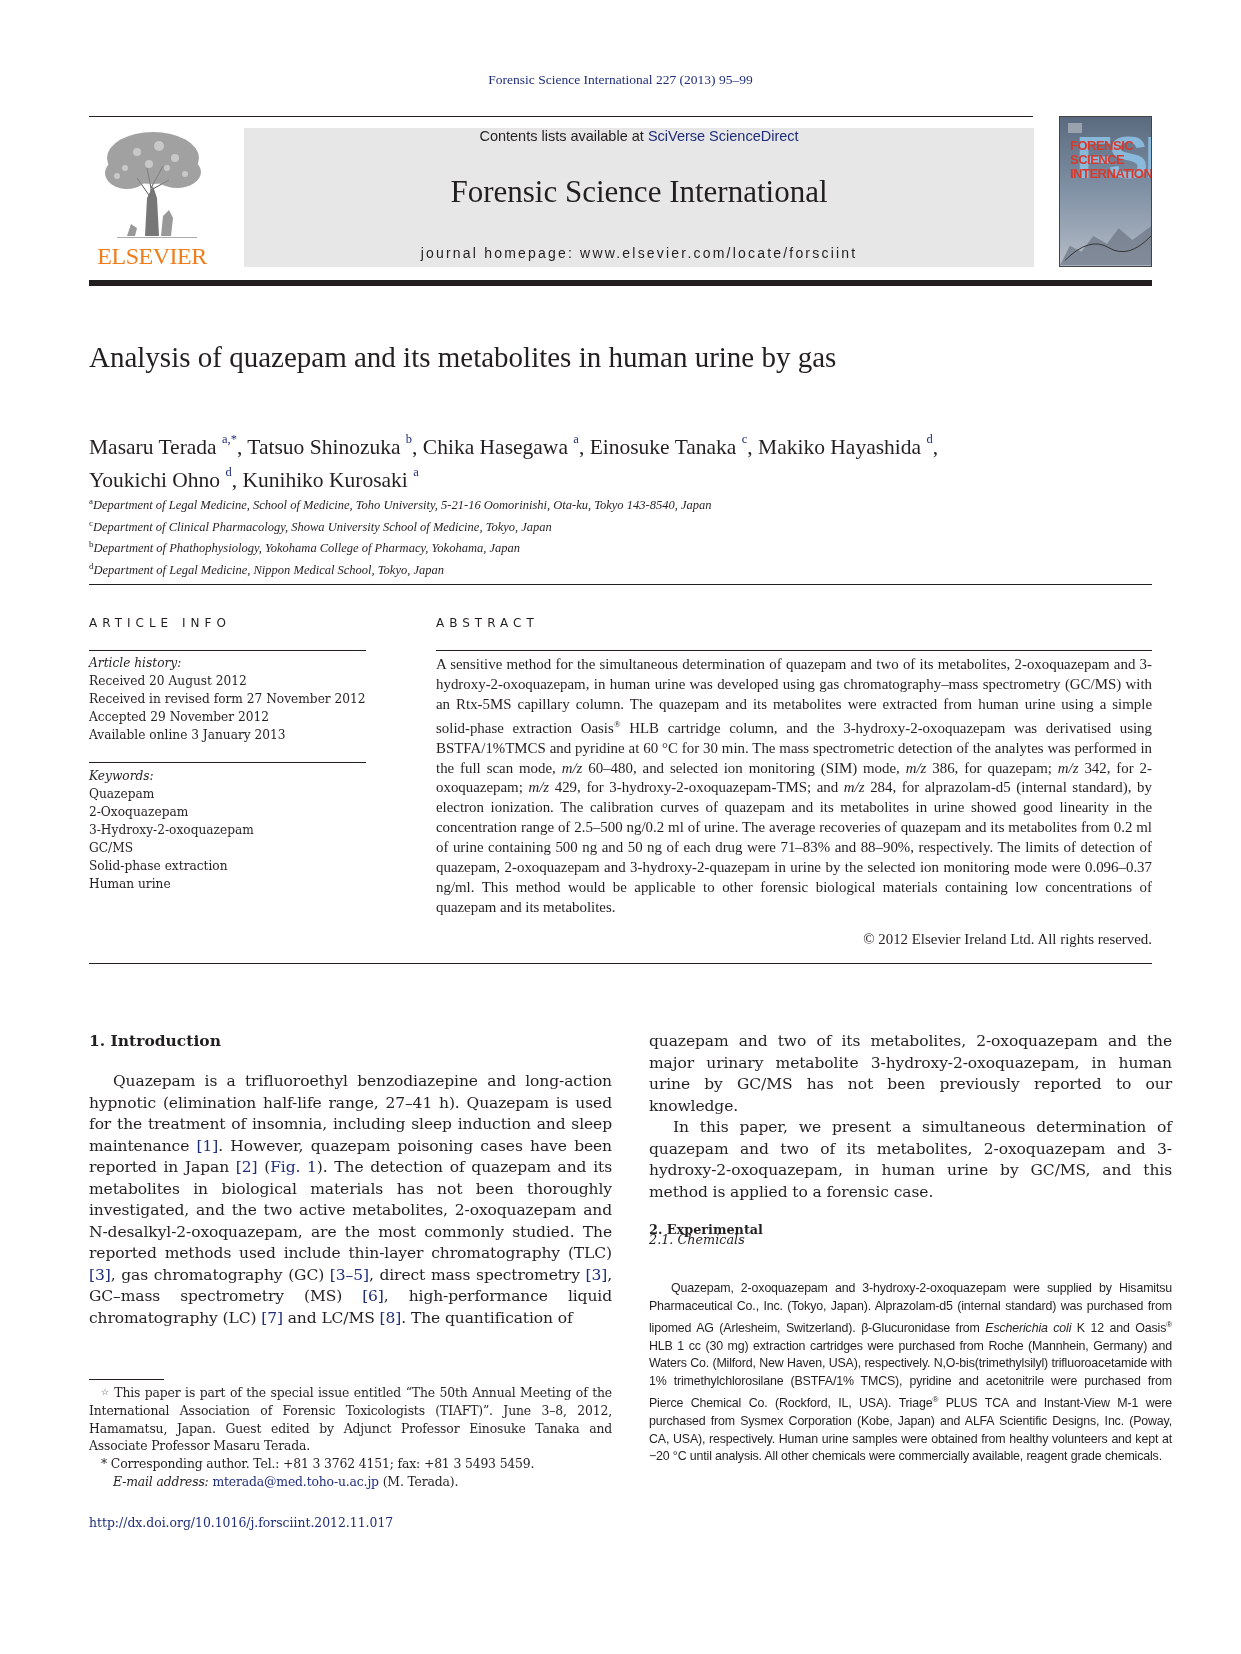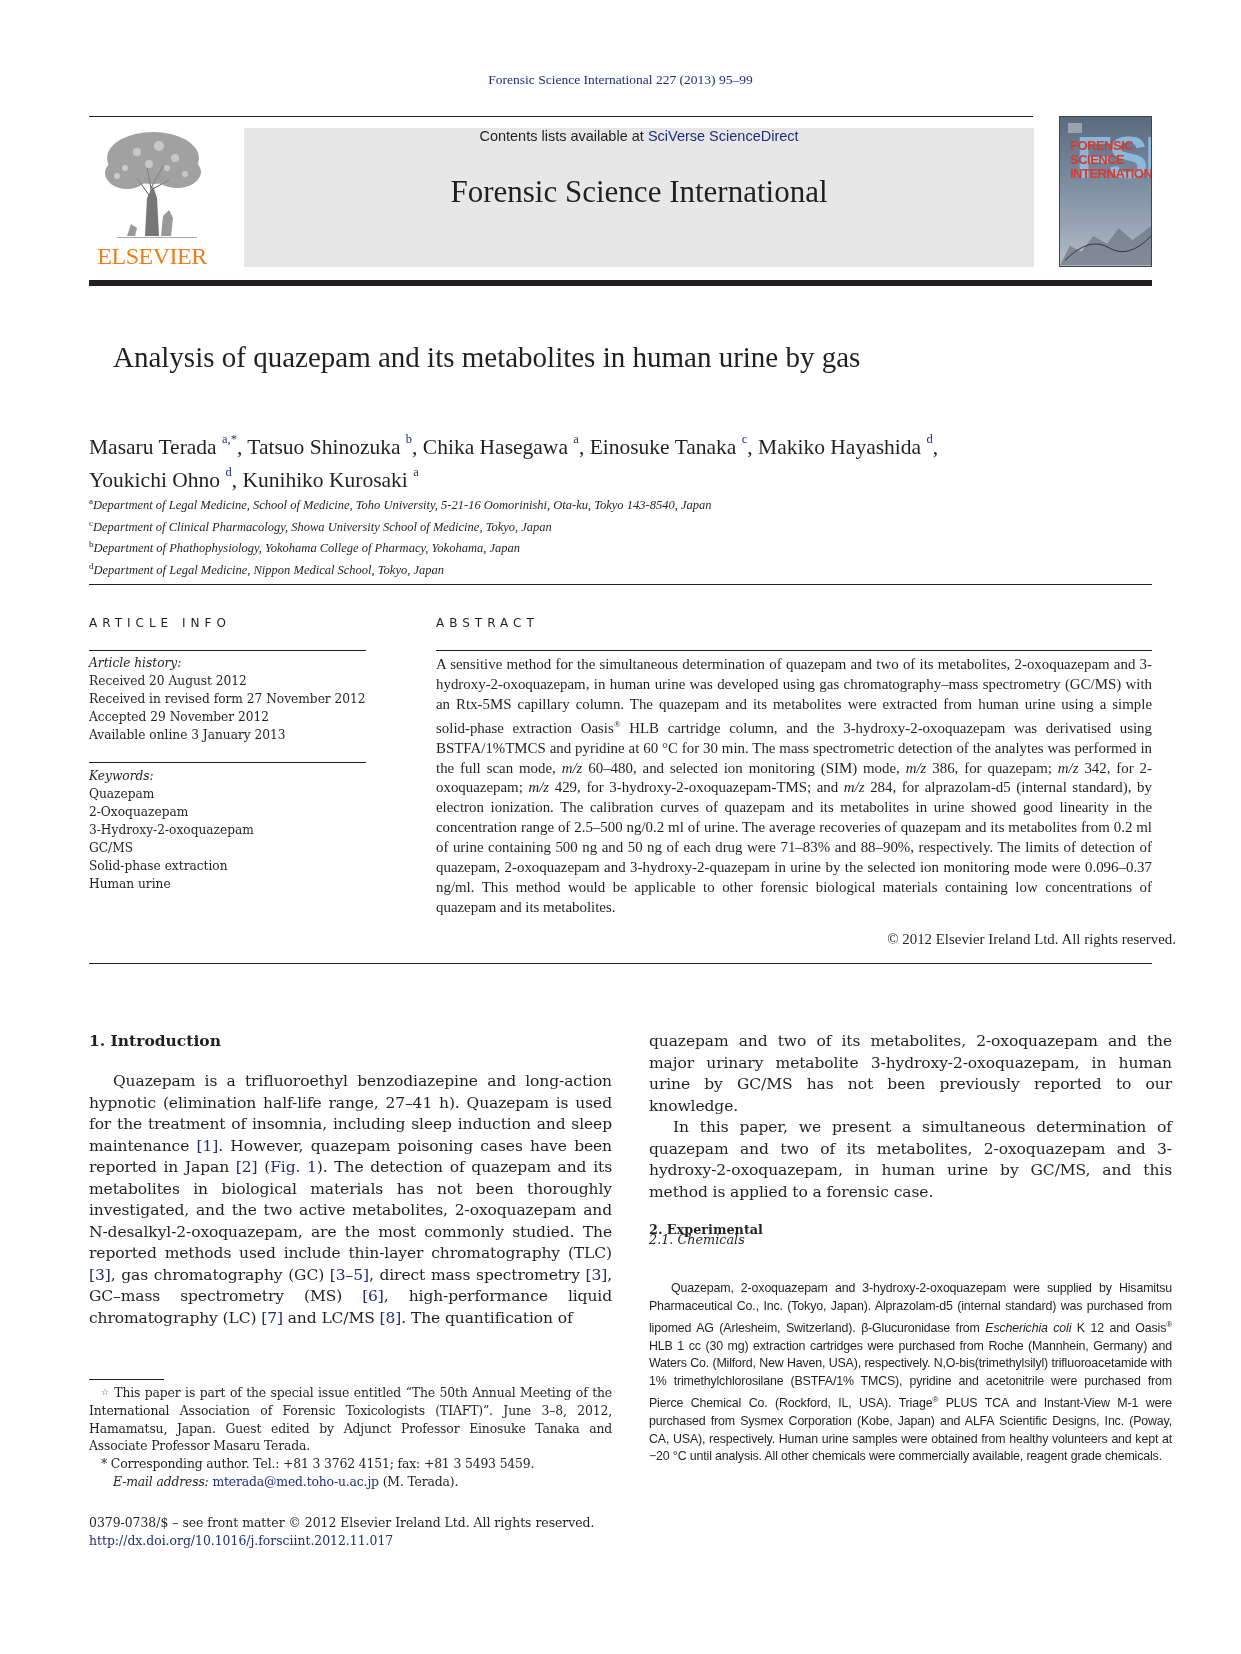--- a/index.html
+++ b/index.html
@@ -22,21 +22,21 @@
   .banner-homepage { position:absolute; top:117px; left:0; width:100%; text-align:center; font-family:"Liberation Sans", sans-serif; font-size:14px; letter-spacing:2.2px; color:#231f20; }
 
   .cover { top:116px; left:1059px; width:93px; height:151px; background:linear-gradient(180deg,#5a6b80 0%,#7d8ea3 45%,#9aa6b5 75%,#b7bfc9 100%); border:1px solid #444; overflow:hidden; }
   .cover-fsi { position:absolute; right:-6px; top:6px; font-family:"Liberation Sans", sans-serif; font-weight:bold; font-size:60px; color:#8ec4e8; opacity:0.85; letter-spacing:-4px; }
   .cover-title { position:absolute; left:10px; top:22px; font-family:"Liberation Sans", sans-serif; font-size:13px; line-height:14px; color:#d93a2c; font-weight:bold; letter-spacing:-0.5px; }
   .cover-logo { position:absolute; left:8px; top:6px; width:14px; height:10px; background:#9aa3ad; }
   .cover-art { position:absolute; left:0; bottom:0; width:100%; height:60px; }
 
   .thick-rule { top:280px; left:89px; width:1063px; height:6px; background:#231f20; }
 
-  .title { top:339px; left:89px; width:1063px; font-family:"Liberation Serif", serif; font-size:29px; line-height:37px; color:#231f20;margin-left:24px; }
+  .title { top:339px; left:89px; width:1063px; font-family:"Liberation Serif", serif; font-size:29px; line-height:37px; color:#231f20; }
   .title sup { font-size:16px; vertical-align:top; position:relative; top:-4px; }
   .authors { top:428px; left:89px; width:1063px; font-family:"Liberation Serif", serif; font-size:21.5px; line-height:28px; color:#231f20; text-align:justify; }
   .authors sup { font-size:12.5px; color:#1f2d7a; position:relative; top:-3px; }
   .affiliations { top:493px; left:89px; width:1063px; font-family:"Liberation Serif", serif; font-size:12.5px; font-style:italic; line-height:17.5px; }
   .affiliations sup { font-style:normal; font-size:9px; }
 
   .mid-rule { top:584px; left:89px; width:1063px; height:1px; background:#231f20; }
 
   .sec-head { font-family:"DejaVu Sans", sans-serif; font-size:12px; letter-spacing:5px; color:#231f20; }
   .ai-head { top:616px; left:89px; }
@@ -45,21 +45,21 @@
   .ab-rule { top:650px; left:436px; width:716px; height:1px; background:#231f20; }
   .ai-rule2 { top:762px; left:89px; width:277px; height:1px; background:#231f20; }
 
   .info-block { left:89px; width:290px; font-family:"DejaVu Serif", serif; font-size:12.2px; line-height:18px; }
   .history { top:654px; }
   .keywords { top:767px; }
   .info-label { font-style:italic; }
 
   .abstract { top:655px; left:436px; width:716px; font-family:"Liberation Serif", serif; font-size:14.9px; line-height:19.9px; text-align:justify; }
   .abstract i { font-style:italic; }
-  .copyright { top:931px; left:460px; width:716px; text-align:right; font-family:"Liberation Serif", serif; font-size:14.9px; }
+  .copyright { top:931px; left:436px; width:716px; text-align:right; font-family:"Liberation Serif", serif; font-size:14.9px; }
   .bottom-rule { top:963px; left:89px; width:1063px; height:1px; background:#231f20; }
 
   .col { font-family:"DejaVu Serif", serif; font-size:15.5px; line-height:21.5px; text-align:justify; color:#231f20; }
   .intro-head { top:1031px; left:89px; font-family:"DejaVu Serif", serif; font-weight:bold; font-size:15.5px; }
   .intro-p { top:1071px; left:89px; width:523px; text-indent:24px; letter-spacing:-0.1px; }
   .right-col1 { top:1031px; left:649px; width:523px; letter-spacing:-0.1px; }
   .right-col1 p + p { text-indent:24px; }
   .exp-head { top:1222px; left:649px; font-family:"DejaVu Serif", serif; font-weight:bold; font-size:12.8px; }
   .chem-head { top:1232px; left:649px; font-family:"DejaVu Serif", serif; font-style:italic; font-size:12.8px; }
   .chem-p { top:1280px; left:649px; width:523px; font-family:Liberation Sans, sans-serif; font-size:12.4px; line-height:17.8px; text-align:justify; text-indent:22px; letter-spacing:-0.15px; }
@@ -103,20 +103,21 @@
     <path d="M30 108 L34 96 L40 100 L38 108 Z" fill="#999"></path>
   </svg>
   <div class="logo-text">ELSEVIER</div>
 </div>
 
 <div class="abs banner">
   <div class="banner-contents">
     <span>Contents lists available at </span><span class="link">SciVerse ScienceDirect</span>
   </div>
   <div class="banner-title">Forensic Science International</div>
+  <div class="banner-homepage">journal homepage: www.elsevier.com/locate/forsciint</div>
 </div>
 
 <div class="abs cover">
   <div class="cover-fsi">FSI</div>
   <div class="cover-logo"></div>
   <div class="cover-title">
     <div>FORENSIC</div>
     <div>SCIENCE</div>
     <div>INTERNATIONAL</div>
   </div>
@@ -193,15 +194,14 @@
 <div class="abs chem-p"><span>Quazepam, 2-oxoquazepam and 3-hydroxy-2-oxoquazepam were supplied by Hisamitsu Pharmaceutical Co., Inc. (Tokyo, Japan). Alprazolam-d5 (internal standard) was purchased from lipomed AG (Arlesheim, Switzerland). β-Glucuronidase from </span><i>Escherichia coli</i><span> K 12 and Oasis</span><sup style="font-size:8px">®</sup><span> HLB 1 cc (30 mg) extraction cartridges were purchased from Roche (Mannhein, Germany) and Waters Co. (Milford, New Haven, USA), respectively. N,O-bis(trimethylsilyl) trifluoroacetamide with 1% trimethylchlorosilane (BSTFA/1% TMCS), pyridine and acetonitrile were purchased from Pierce Chemical Co. (Rockford, IL, USA). Triage</span><sup style="font-size:8px">®</sup><span> PLUS TCA and Instant-View M-1 were purchased from Sysmex Corporation (Kobe, Japan) and ALFA Scientific Designs, Inc. (Poway, CA, USA), respectively. Human urine samples were obtained from healthy volunteers and kept at −20 °C until analysis. All other chemicals were commercially available, reagent grade chemicals.</span></div>
 
 <div class="abs fn-rule"></div>
 <div class="abs footnotes">
   <div class="fn-first"><span class="fn-mark">☆</span><span> This paper is part of the special issue entitled “The 50th Annual Meeting of the International Association of Forensic Toxicologists (TIAFT)”. June 3–8, 2012, Hamamatsu, Japan. Guest edited by Adjunct Professor Einosuke Tanaka and Associate Professor Masaru Terada.</span></div>
   <div style="padding-left:12px"><span>*</span><span> Corresponding author. Tel.: +81 3 3762 4151; fax: +81 3 5493 5459.</span></div>
   <div class="fn-indent"><i>E-mail address: </i><a class="link">mterada@med.toho-u.ac.jp</a><span> (M. Terada).</span></div>
 </div>
 
 <div class="abs front-matter">
-  <div>0379-0738/$ – see front matter © 2012 Elsevier Ireland Ltd. All rights reserved.</div>
   <div class="link">http://dx.doi.org/10.1016/j.forsciint.2012.11.017</div>
 </div>
 
 </body></html>

